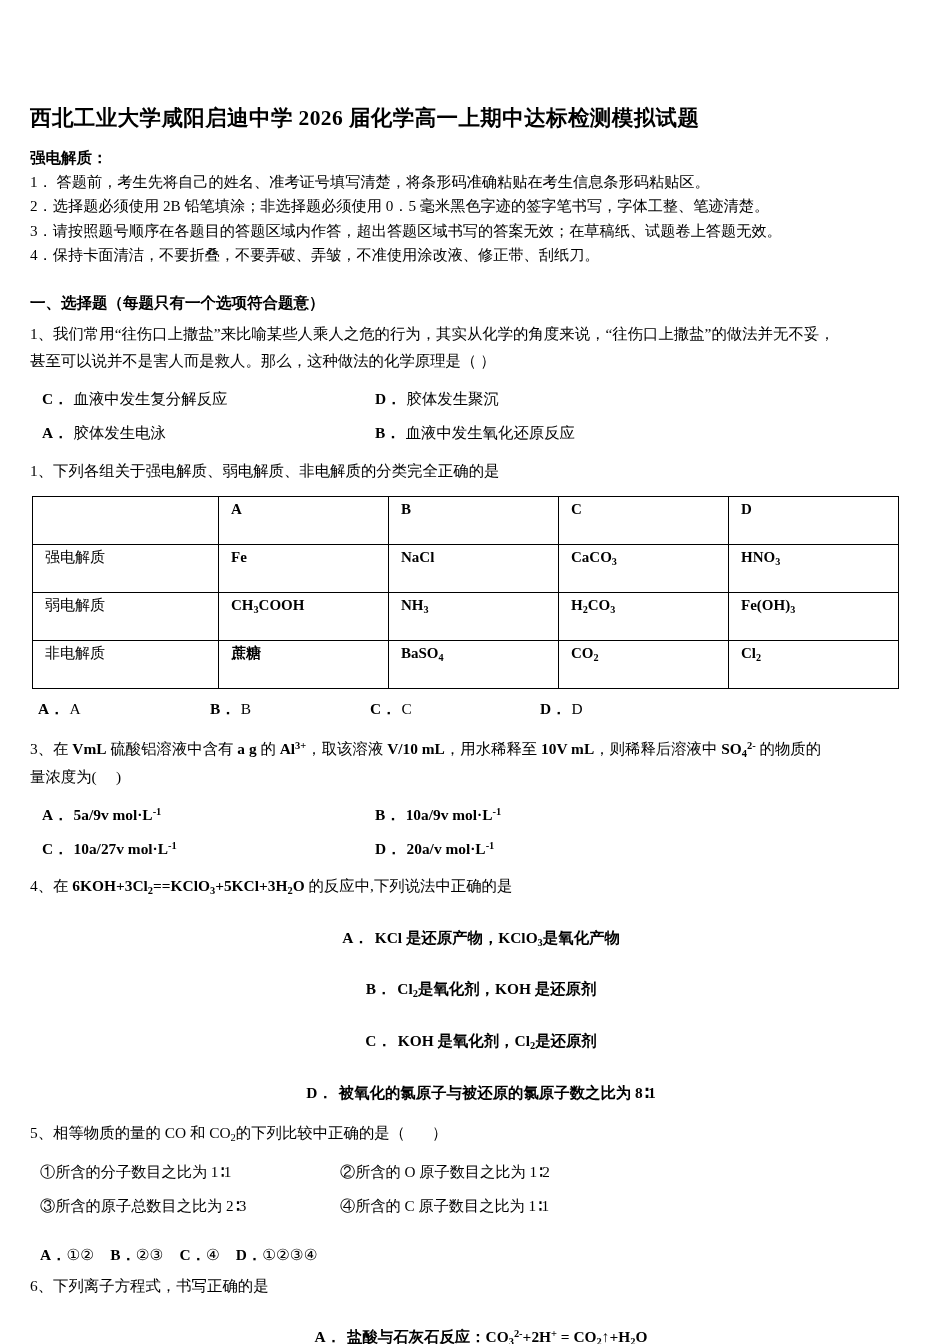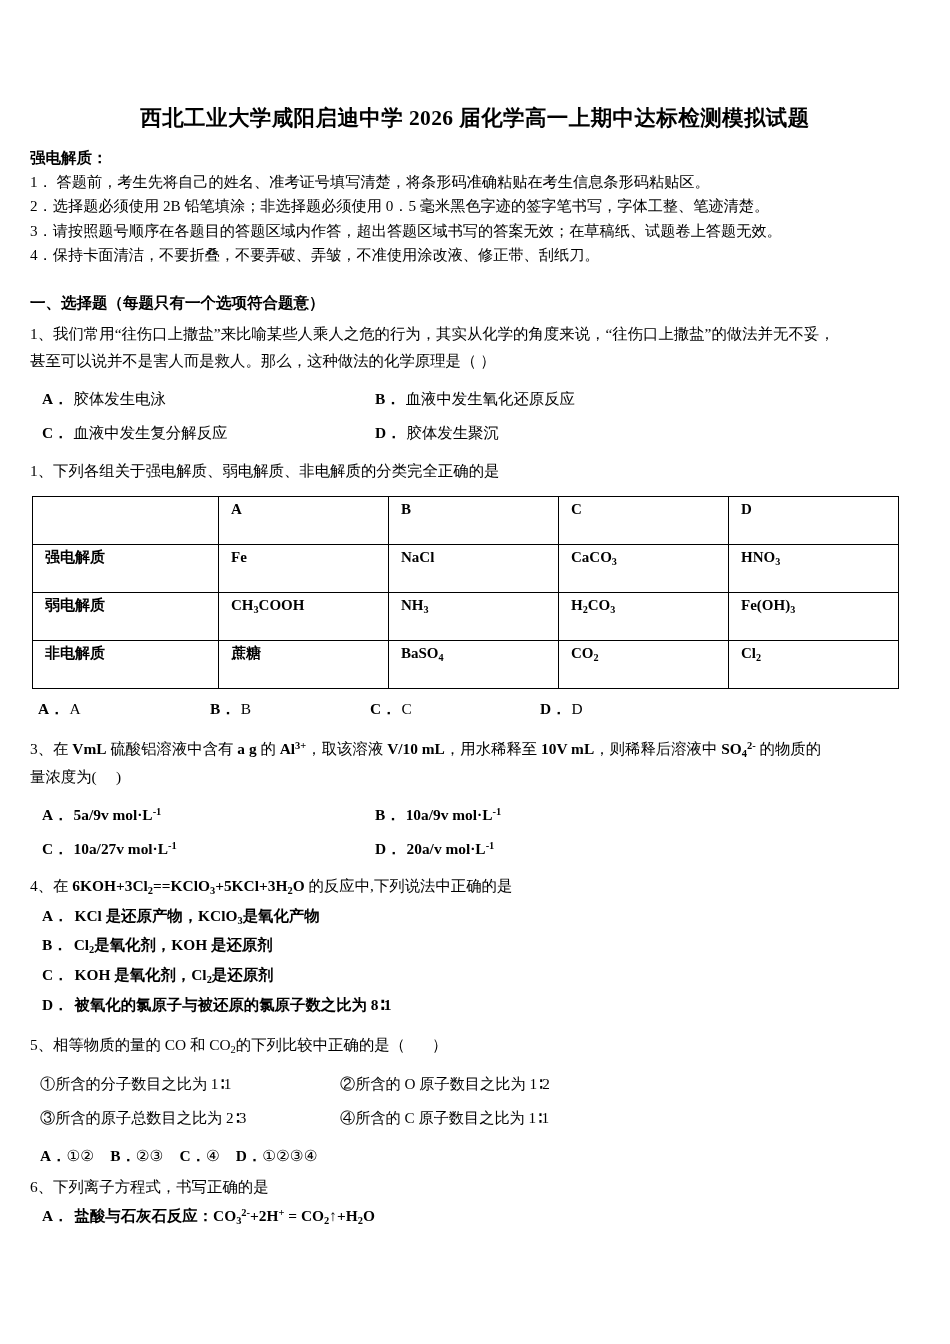--- a/index.html
+++ b/index.html
@@ -18,21 +18,20 @@
   .page {
     width: 950px;
     height: 1344px;
     box-sizing: border-box;
     padding: 0 30px;
     position: relative;
   }
 
   
   .doc-title {
-    text-align: center;
     font-weight: bold;
     font-size: 21.5px;
     letter-spacing: 0.4px;
     margin: 0;
     padding-top: 105px;
     line-height: 1.25;
     white-space: nowrap;
   }
 
   
@@ -95,42 +94,43 @@
   
   .opt-quad { position: relative; height: 22px; margin-top: 10px; font-size: 15.4px; }
   .quad-1 { left: 8px; }
   .quad-2 { left: 180px; }
   .quad-3 { left: 340px; }
   .quad-4 { left: 510px; }
 
   .opt-line {
     font-size: 15.4px;
     line-height: 1.6;
-    margin-top: 4px;
+    margin-top: 26px;
     padding-left: 12px;
     white-space: nowrap;
+    text-align: center;
   }
   .opt-line .lbl { font-weight: bold; margin-right: 6px; }
   .opt-line.bold { font-weight: bold; }
 
   .sub-row {
     position: relative;
     font-size: 15.2px;
     line-height: 1.6;
     margin-top: 13px;
     height: 21px;
     white-space: nowrap;
   }
   .sub-a { position: absolute; left: 10px; top: 0; }
   .sub-b { position: absolute; left: 310px; top: 0; }
 
   .inline-opts {
     font-size: 15.4px;
     line-height: 1.6;
-    margin-top: 17px;
+    margin-top: 28px;
     padding-left: 10px;
     white-space: nowrap;
   }
   .inline-opts .lbl { font-weight: bold; }
   .inline-opts .gap { display: inline-block; width: 16px; }
 
   
   table.cls-table {
     border-collapse: collapse;
     width: 866px;
@@ -141,21 +141,21 @@
   table.cls-table td {
     border: 1.1px solid #000000;
     height: 44px;
     padding: 3px 0 0 12px;
     vertical-align: top;
     font-size: 15px;
     line-height: 1.3;
   }
   table.cls-table td.hdr-blank { }
   table.cls-table td.colhdr { font-weight: bold; font-family: "Liberation Serif", serif; }
-  table.cls-table td.rowhdr { font-weight: bold; }
+  table.cls-table td.rowhdr { font-weight: normal; }
   table.cls-table td.cell { font-weight: bold; }
   col.c0 { width: 186px; }
   col.cx { width: 170px; }
 
   sub { font-size: 0.68em; vertical-align: -0.28em; }
   sup { font-size: 0.68em; vertical-align: 0.45em; }
 </style>
 </head>
 <body>
 
@@ -172,33 +172,33 @@
   </div>
 
   <div class="section-head">一、选择题（每题只有一个选项符合题意）</div>
 
   <div>
     <div class="q-stem">1、我们常用“往伤口上撒盐”来比喻某些人乘人之危的行为，其实从化学的角度来说，“往伤口上撒盐”的做法并无不妥，</div>
     <div class="q-cont">甚至可以说并不是害人而是救人。那么，这种做法的化学原理是（  ）</div>
 
     <div class="opt-row">
       <div class="opt opt-a">
+        <span class="lbl">C．</span><span>血液中发生复分解反应</span>
+      </div>
+      <div class="opt opt-b">
+        <span class="lbl">D．</span><span>胶体发生聚沉</span>
+      </div>
+    </div>
+
+    <div class="opt-row">
+      <div class="opt opt-a">
         <span class="lbl">A．</span><span>胶体发生电泳</span>
       </div>
       <div class="opt opt-b">
         <span class="lbl">B．</span><span>血液中发生氧化还原反应</span>
-      </div>
-    </div>
-
-    <div class="opt-row">
-      <div class="opt opt-a">
-        <span class="lbl">C．</span><span>血液中发生复分解反应</span>
-      </div>
-      <div class="opt opt-b">
-        <span class="lbl">D．</span><span>胶体发生聚沉</span>
       </div>
     </div>
   </div>
 
   <div>
     <div class="q-stem" style="margin-top:17px;">1、下列各组关于强电解质、弱电解质、非电解质的分类完全正确的是</div>
 
     <table class="cls-table">
       <colgroup>
           <col class="c0">

